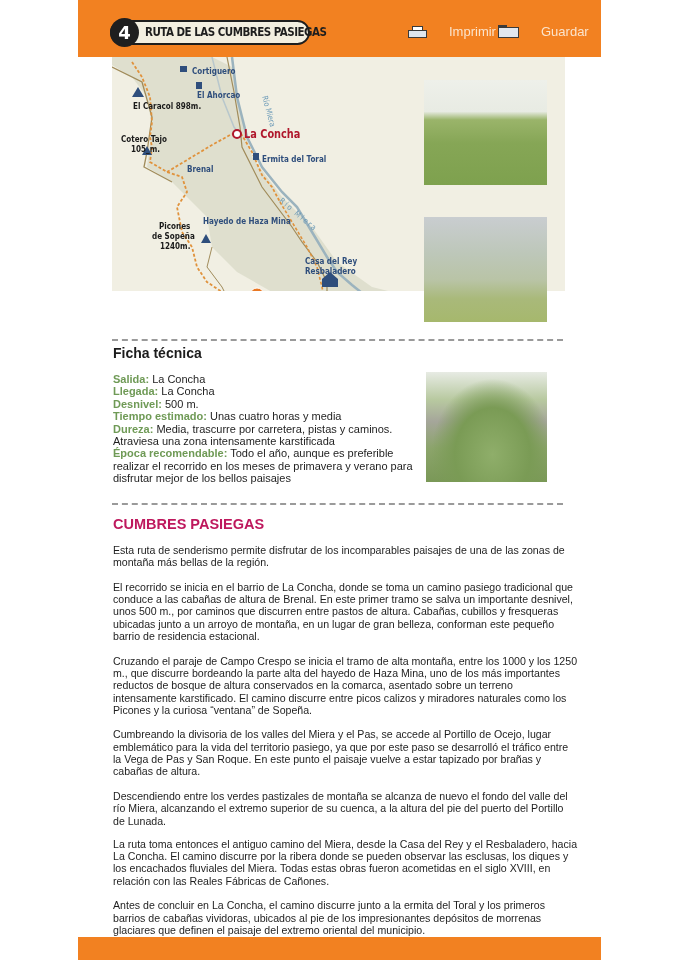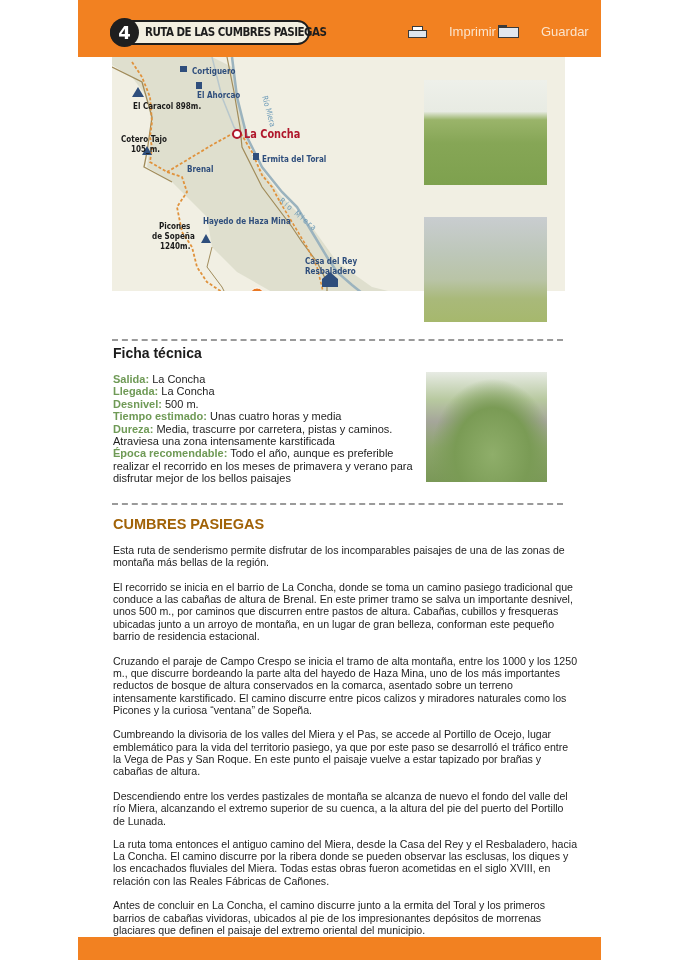--- a/index.html
+++ b/index.html
@@ -32,21 +32,21 @@
     .photo.p1 { left: 424px; top: 80px; width: 123px; height: 105px; background: linear-gradient(180deg, #eef0ea 0%, #e8ebe3 30%, #9ab46a 38%, #86a656 60%, #7ea14e 100%); }
     .photo.p2 { left: 424px; top: 217px; width: 123px; height: 105px; background: linear-gradient(180deg, #c9cdd0 0%, #bdc7b9 35%, #b9c4a6 60%, #a9b97a 78%, #a6b86d 100%); }
     .photo.p3 { left: 426px; top: 372px; width: 121px; height: 110px; background: radial-gradient(ellipse at 55% 75%, #8fae6a 0%, #7a9b55 40%, transparent 65%), linear-gradient(180deg, #e7ebe4 0%, #b8c9a0 25%, #a5a69a 45%, #8ba46a 70%, #7a9857 100%); }
 
     .dashed { position: absolute; left: 112px; width: 451px; border-top: 2px dashed #9a9a9a; height: 0; }
 
     .ficha-title { position: absolute; left: 113px; top: 345px; font-size: 14px; font-weight: bold; color: #1c1c1c; }
     .ficha { position: absolute; left: 113px; top: 373px; width: 305px; font-size: 11px; line-height: 12.4px; color: #1e1e1e; }
     .ficha .k { color: #6f9a56; font-weight: bold; }
 
-    .section-title { position: absolute; left: 113px; top: 516px; font-size: 14.5px; font-weight: bold; color: #a16207; }
+    .section-title { position: absolute; left: 113px; top: 516px; font-size: 14.5px; font-weight: bold; color: #be185d; }
     .body-text { position: absolute; left: 113px; top: 544px; width: 465px; font-size: 10.6px; line-height: 12.3px; color: #1e1e1e; }
     .body-text p { margin: 0 0 12.3px 0; }
     .body-text p.tight { margin-bottom: 11px; }
 
     .footer-bar { position: absolute; left: 78px; top: 937px; width: 523px; height: 23px; background: #f28121; }
   </style>
 </head>
 <body>
 
 <div class="header">

